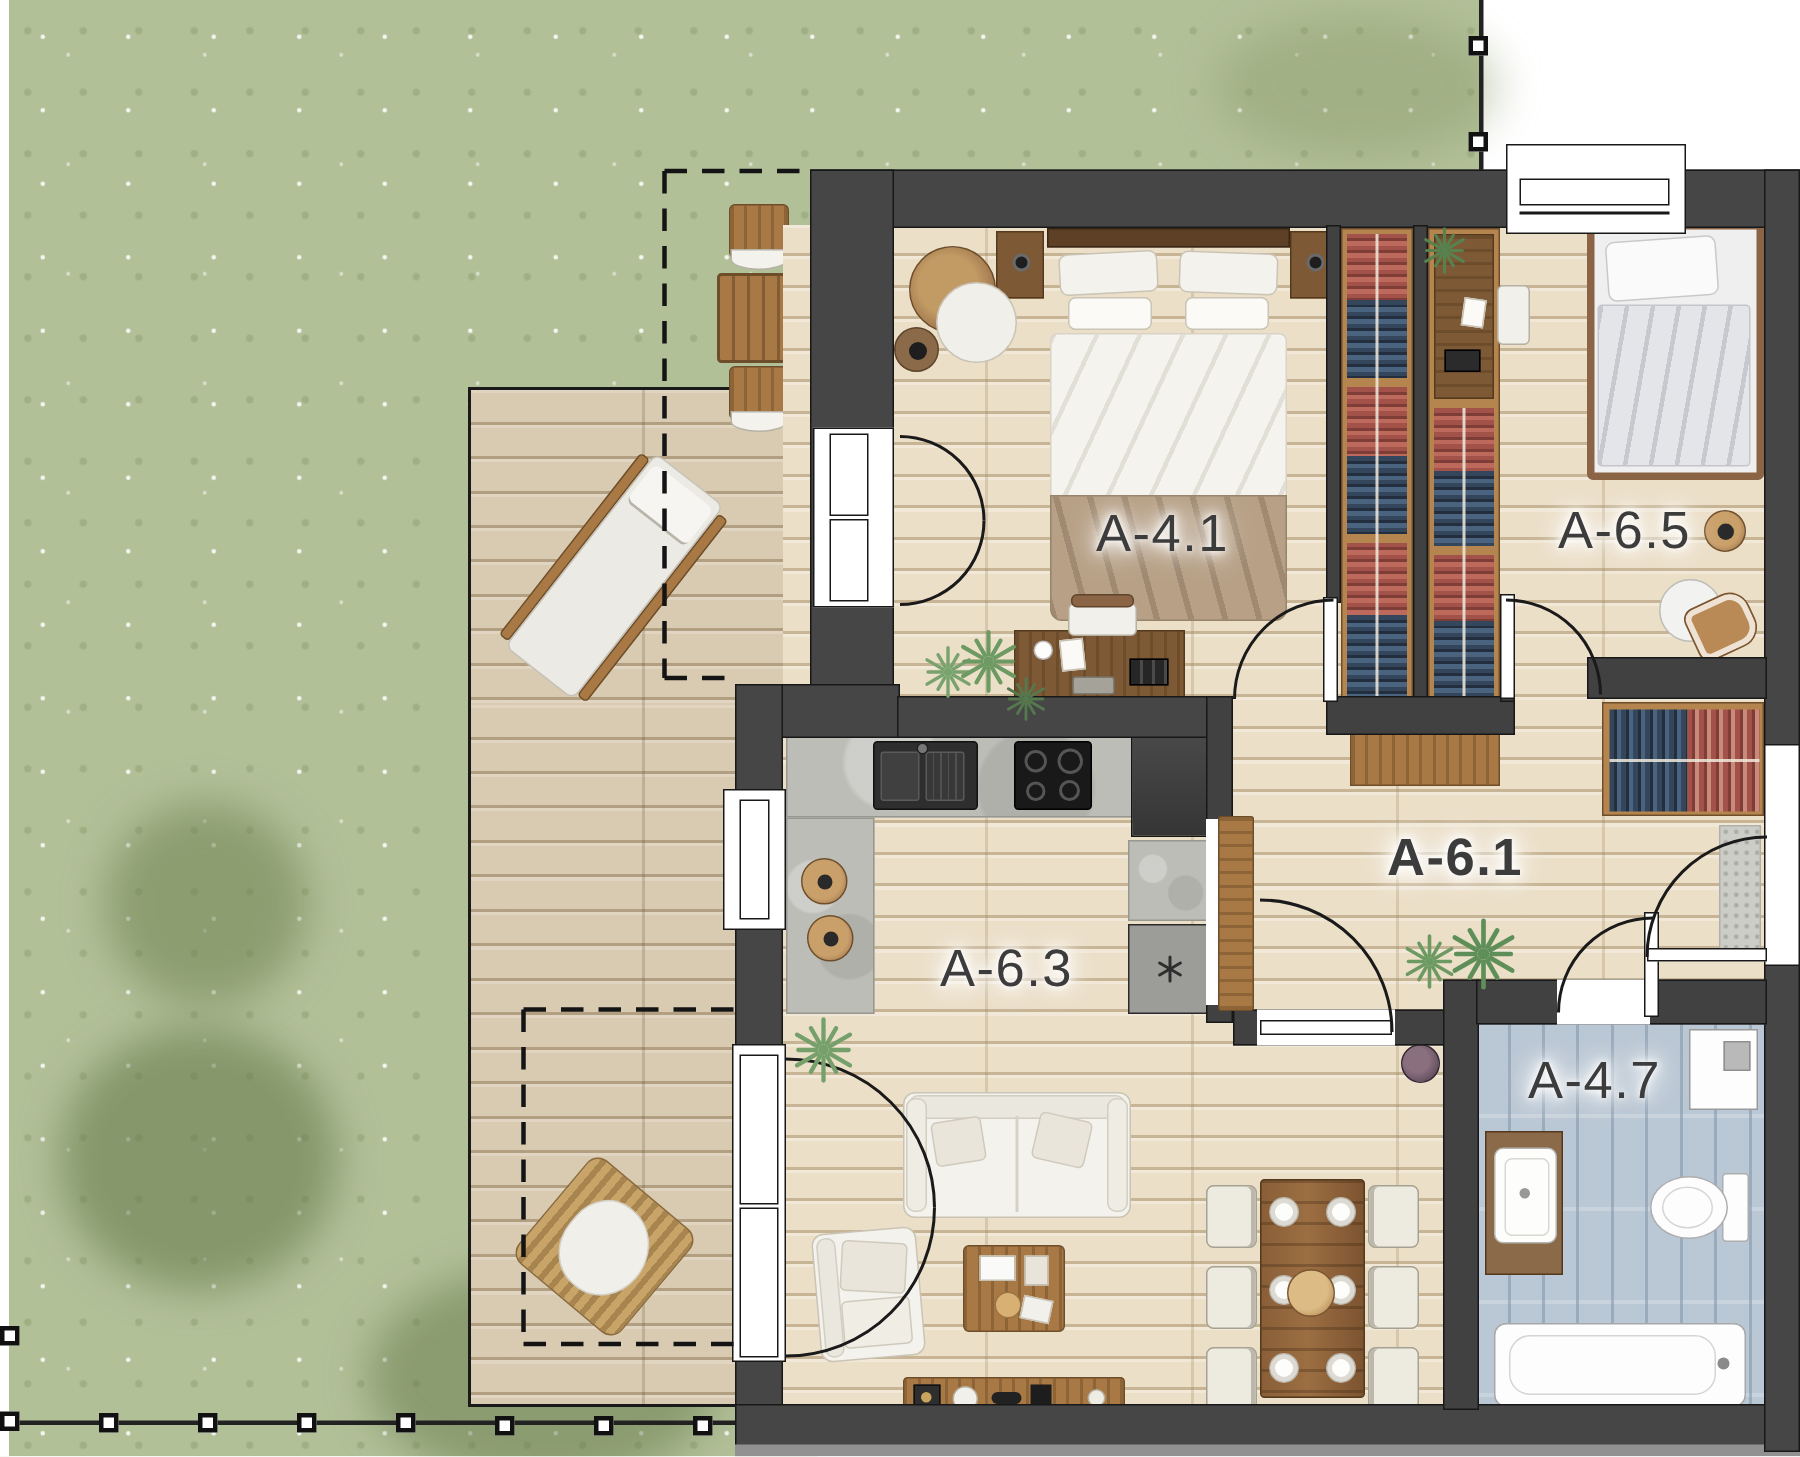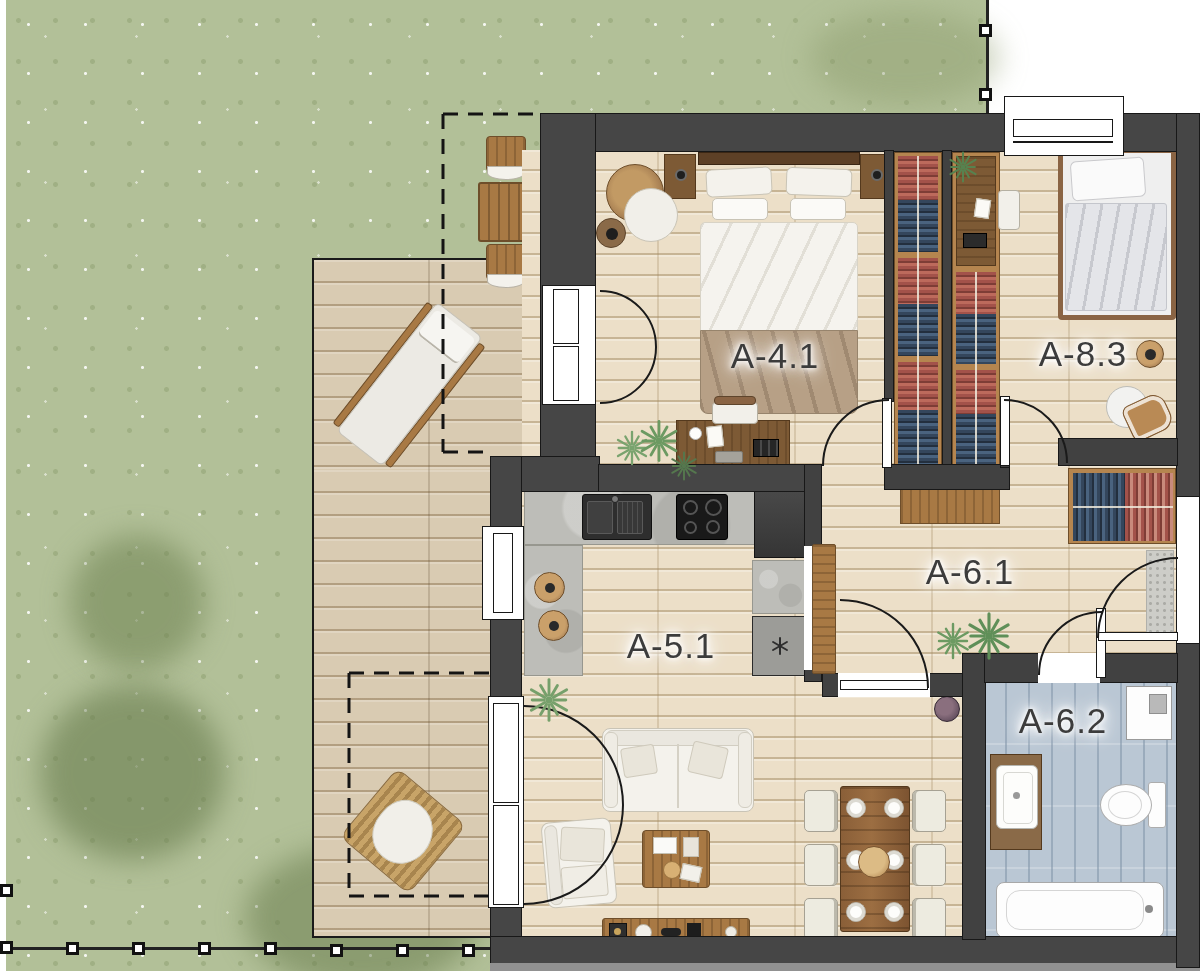--- a/index.html
+++ b/index.html
@@ -378,19 +378,19 @@
       <use href="#plant" transform="translate(632,448) scale(0.95)" style="color:#79a36e"></use>
       <use href="#plant" transform="translate(659,441) scale(1.15)" style="color:#6c9a62"></use>
       <use href="#plant" transform="translate(684,466) scale(0.8)" style="color:#55784e"></use>
       <use href="#plant" transform="translate(549,700) scale(1.2)" style="color:#76a06b"></use>
       <use href="#plant" transform="translate(953,641) scale(1.0)" style="color:#6c9a62"></use>
       <use href="#plant" transform="translate(989,636) scale(1.3)" style="color:#5f8f58"></use>
       <use href="#plant" transform="translate(963,167) scale(0.85)" style="color:#57824f"></use>
     </g>
   </svg>
 
-  <div class="a room-label" style="left:970px;top:572px;z-index:30;">A-6.1</div>
-  <div class="a room-label" style="left:1063px;top:721px;z-index:30;">A-6.2</div>
-  <div class="a room-label" style="left:671px;top:646px;z-index:30;">A-5.1</div>
+  <div class="a room-label" style="left:970px;top:572px;z-index:30;font-weight:bold;">A-6.1</div>
+  <div class="a room-label" style="left:1063px;top:721px;z-index:30;">A-4.7</div>
+  <div class="a room-label" style="left:671px;top:646px;z-index:30;">A-6.3</div>
   <div class="a room-label" style="left:775px;top:356px;z-index:30;">A-4.1</div>
-  <div class="a room-label" style="left:1083px;top:354px;z-index:30;">A-8.3</div>
+  <div class="a room-label" style="left:1083px;top:354px;z-index:30;">A-6.5</div>
 
 </div>
 
 </body></html>

